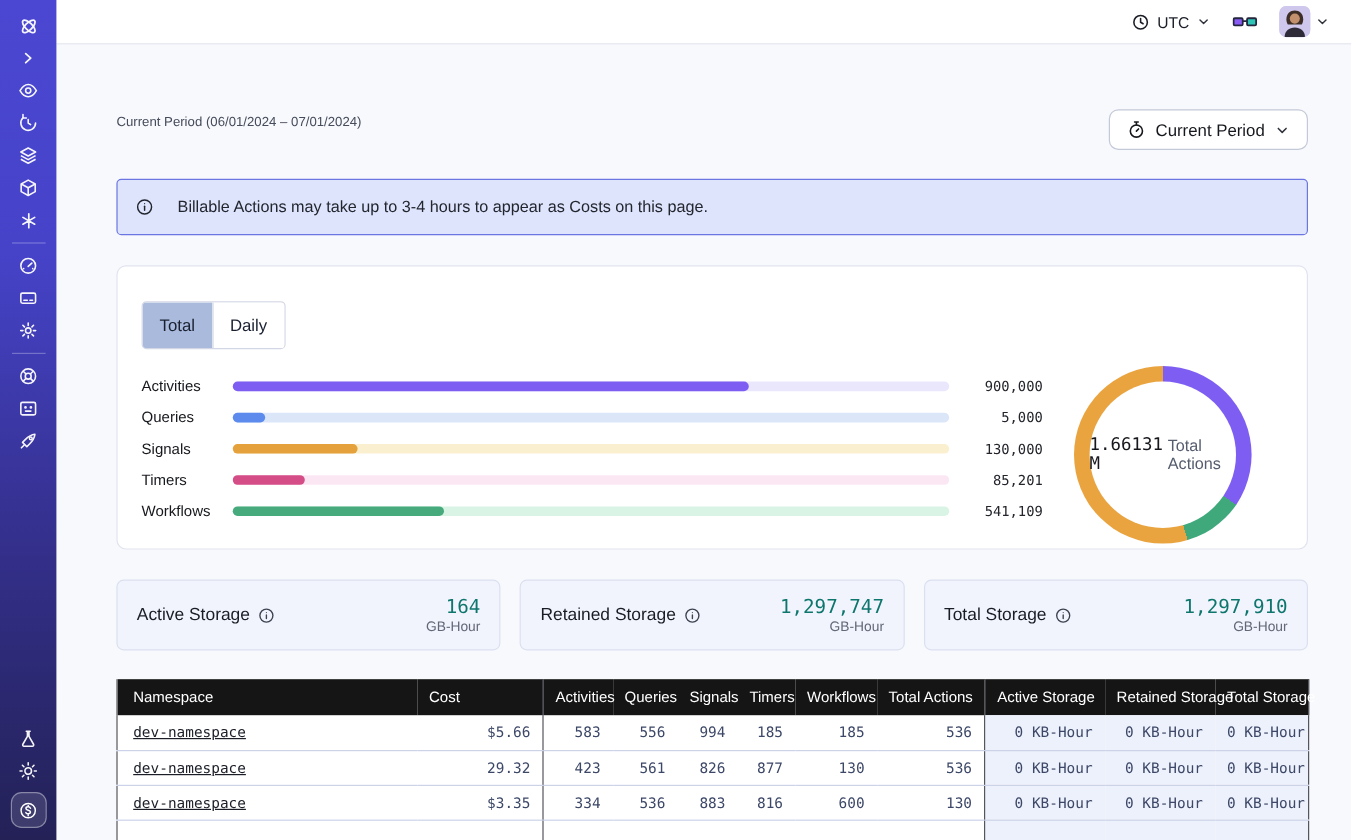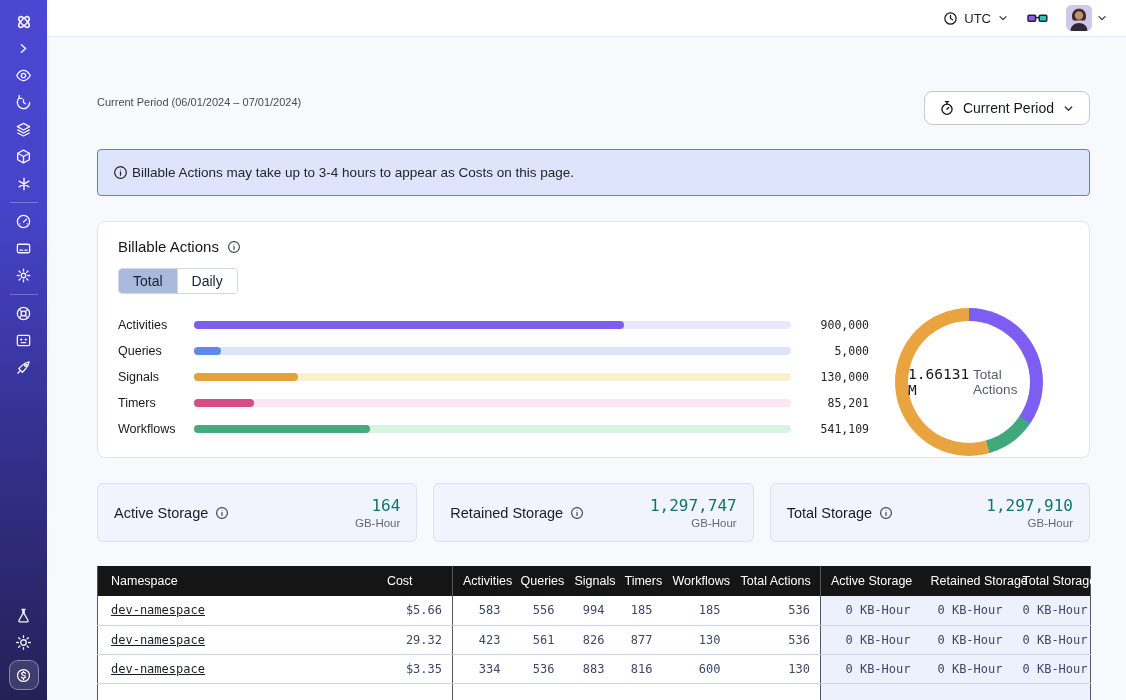--- a/index.html
+++ b/index.html
@@ -26,27 +26,27 @@
 
   
   .content { padding:0 36px 0 50px; width:1079px; }
   .page-head { margin-top:52px; display:flex; justify-content:space-between; align-items:flex-start; }
   .page-title { font-size:27px; font-weight:600; letter-spacing:.2px; color:#121419; }
   .page-sub { font-size:11px; color:#464c5b; margin-top:7px; }
   .period-btn { display:flex; align-items:center; gap:8px; background:#fff; border:1px solid #c4c9d8;
     border-radius:8px; padding:8px 14px; font-size:14px; color:#16181d; cursor:pointer; margin-top:2px; }
 
   .banner { margin-top:24px; height:47px; background:#dee4fc; border:1px solid #6b76e3; border-radius:4px;
-    display:flex; align-items:center; padding:0 15px; gap:4px; font-size:13.5px; color:#23262f; }
+    display:flex; align-items:center; padding:0 15px; gap:20px; font-size:13.5px; color:#23262f; }
 
   
   .card { margin-top:25px; background:#fff; border:1px solid #e1e4f0; border-radius:8px; padding:16px 20px 14px 20px; height:237px; }
   .card-title-row { display:flex; align-items:center; gap:8px; font-size:15px; color:#17181d; }
   .tabs { margin-top:13px; display:inline-flex; border:1px solid #d3d7e5; border-radius:4px; overflow:hidden; }
-  .tab { padding:4px 14px; font-size:14px; color:#1a2030; background:#fff; cursor:pointer; }
+  .tab { padding:11px 14px; font-size:14px; color:#1a2030; background:#fff; cursor:pointer; }
   .tab.active { background:#a9badd; }
   .tab + .tab { border-left:1px solid #d3d7e5; }
   .chart-area { display:flex; margin-top:14px; }
   .bars { flex:1; padding-top:4px; }
   .bar-row { display:flex; align-items:center; height:26px; }
   .bar-label { width:76px; flex:none; font-size:12.5px; color:#17181d; }
   .bar-track { flex:1; height:8px; border-radius:4px; position:relative; margin-right:16px; }
   .bar-fill { position:absolute; left:0; top:0; height:8px; border-radius:4px; }
   .bar-value { width:62px; flex:none; text-align:right; font-family:"DejaVu Sans Mono",monospace; font-size:11.5px; color:#23252b; }
   .donut-wrap { width:200px; flex:none; display:flex; align-items:center; justify-content:center; }
@@ -63,21 +63,21 @@
   .storage-label { display:flex; align-items:center; gap:7px; font-size:14.5px; color:#191c24; }
   .storage-right { text-align:right; }
   .storage-value { font-family:"DejaVu Sans Mono",monospace; font-size:16px; color:#0f766e; line-height:20px; }
   .storage-unit { font-size:11.5px; color:#626878; margin-top:1px; }
 
   
   .usage-table { margin-top:24px; border-collapse:collapse; table-layout:fixed; width:993px; background:#fff;
     border-left:1px solid #55555e; border-right:1px solid #55555e; }
   .usage-table thead th { background:#151515; color:#fff; font-size:12.5px; font-weight:500; height:30px; padding:0 10px; white-space:nowrap; }
   .usage-table th.al { text-align:left; padding-left:13px; }
-  .usage-table th.ar { text-align:center;margin-top:46px; }
+  .usage-table th.ar { text-align:left;margin-top:46px; }
   .usage-table tbody td { height:29px; border-bottom:1px solid #ccd3e9; padding:0 10px;
     font-family:"DejaVu Sans Mono",monospace; font-size:12px; color:#3d4868; white-space:nowrap; }
   .usage-table td.al { text-align:left; padding-left:13px; }
   .usage-table td.ar { text-align:right; }
   .usage-table .div-r { border-right:1px solid #55555e; }
   .usage-table td.storage-cell { background:#edf1fb; }
   .ns-link { color:#1b1e27; text-decoration:underline; cursor:pointer; }
 </style>
 </head>
 <body>
@@ -244,28 +244,20 @@
     <div class="banner">
       <svg width="15" height="15" viewBox="0 0 16 16" fill="none" stroke="#23262f" stroke-width="1.3" stroke-linecap="round">
           <circle cx="8" cy="8" r="6.2"></circle>
           <path d="M8 7.4v3.4"></path>
           <circle cx="8" cy="5.1" r="0.55" fill="#23262f" stroke="none"></circle>
         </svg>
       <span>Billable Actions may take up to 3-4 hours to appear as Costs on this page.</span>
     </div>
 
     <div class="card">
-      <div class="card-title-row">
-        <span>Billable Actions</span>
-        <svg width="14" height="14" viewBox="0 0 16 16" fill="none" stroke="#3c4250" stroke-width="1.3" stroke-linecap="round">
-            <circle cx="8" cy="8" r="6.2"></circle>
-            <path d="M8 7.4v3.4"></path>
-            <circle cx="8" cy="5.1" r="0.55" fill="#3c4250" stroke="none"></circle>
-          </svg>
-      </div>
       <div class="tabs">
         <span class="tab active">Total</span>
         <span class="tab">Daily</span>
       </div>
       <div class="chart-area">
         <div class="bars" id="bar-rows">
             <div class="bar-row">
               <span class="bar-label">Activities</span>
               <span class="bar-track" style="background: rgb(234, 231, 253);">
                 <span class="bar-fill" style="width: 72%; background: rgb(126, 94, 242);"></span>

